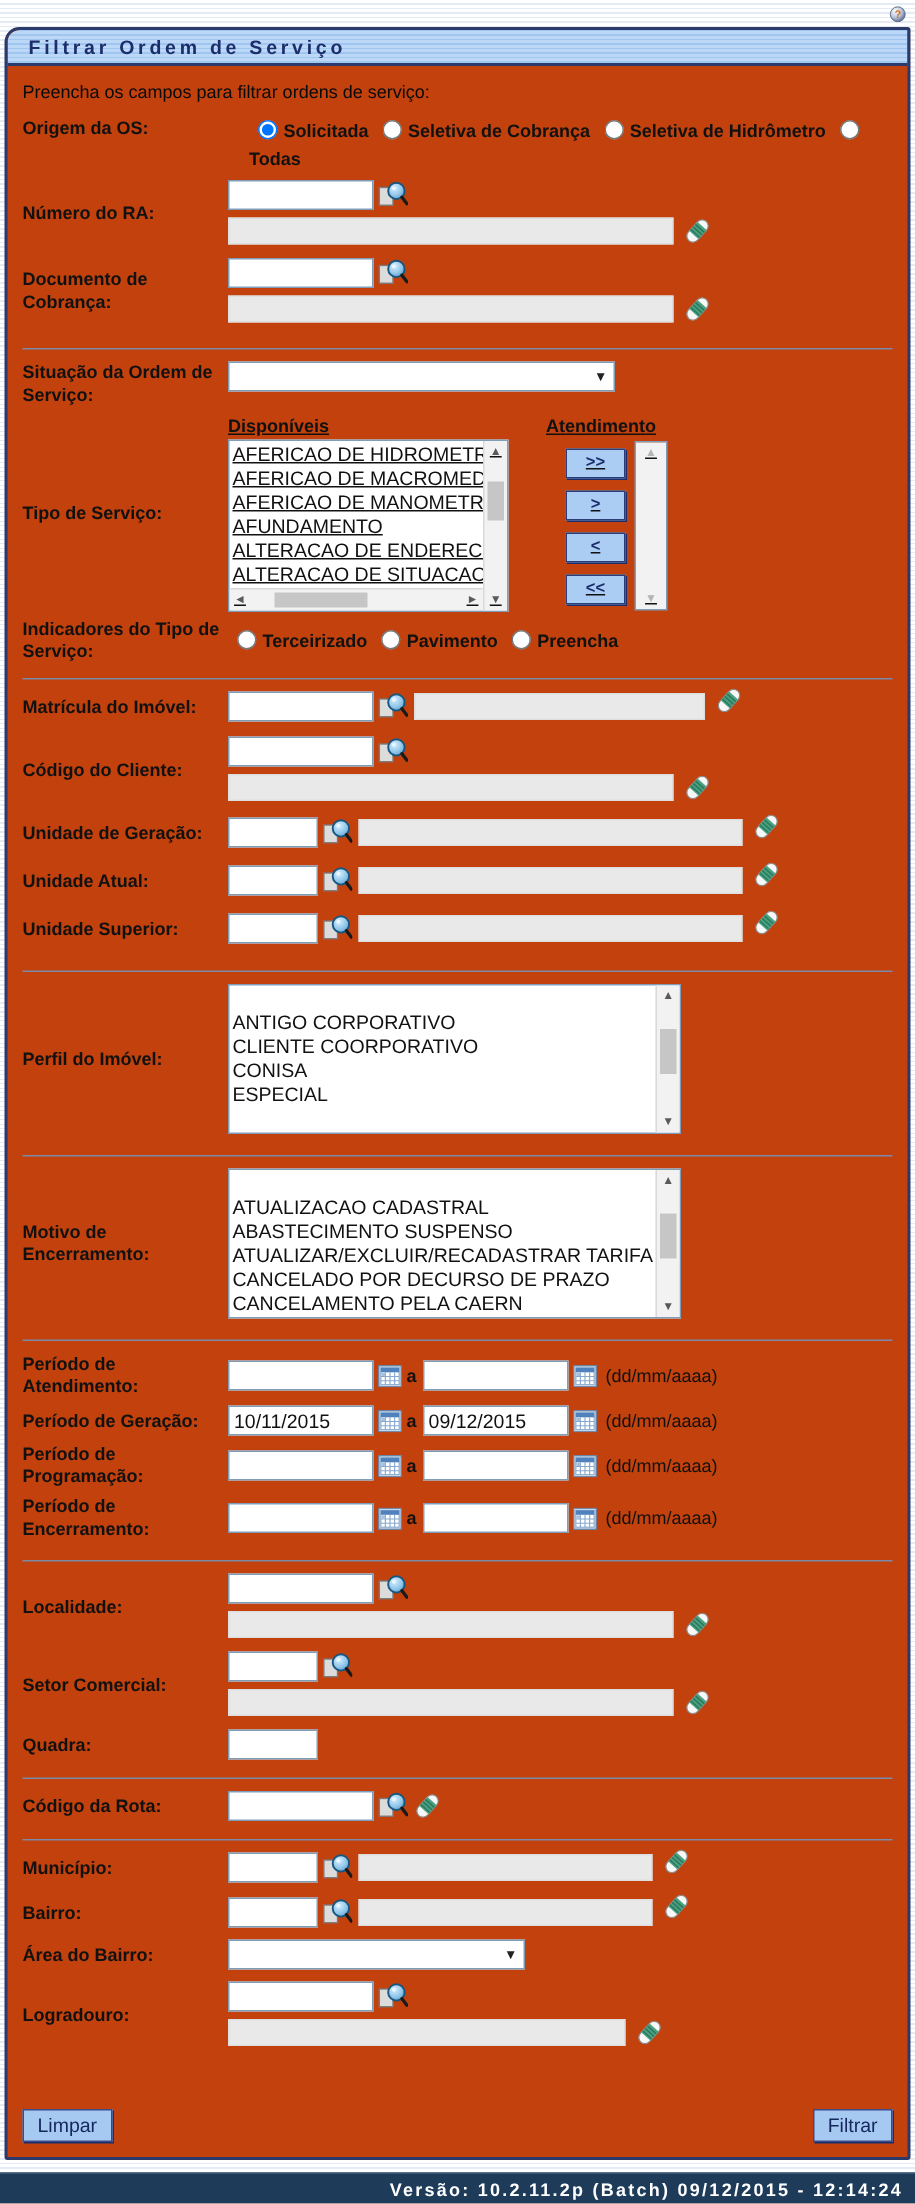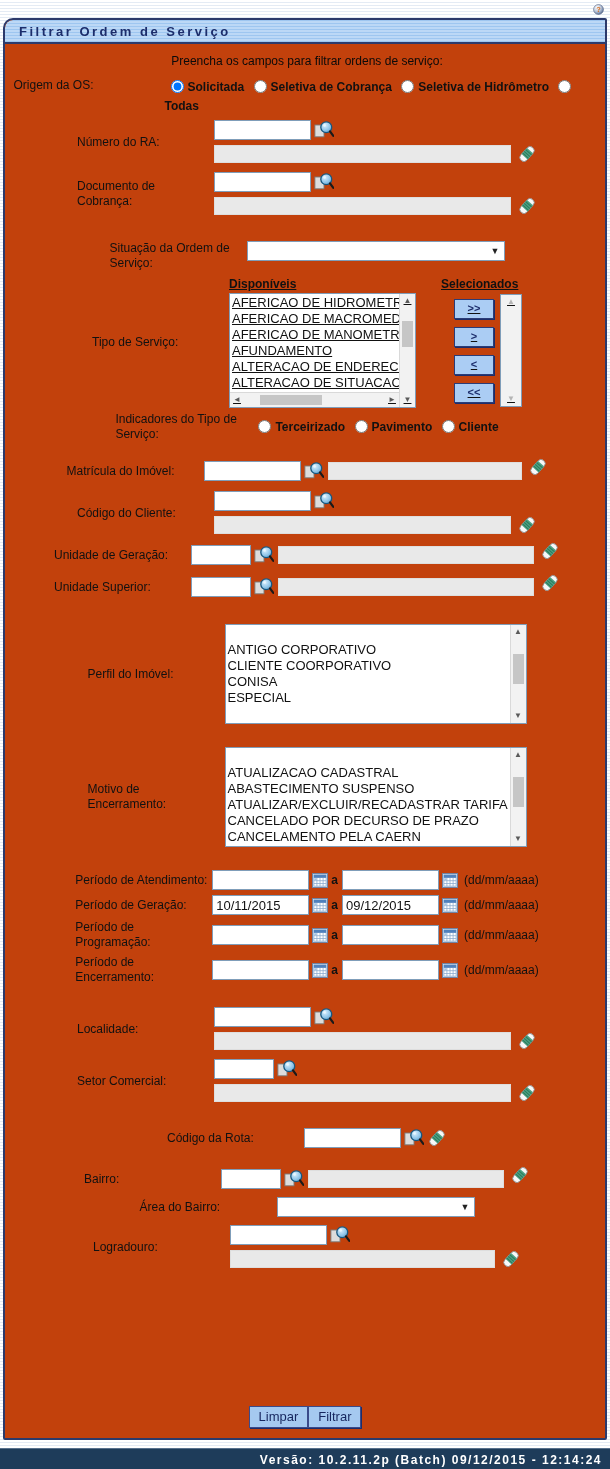--- a/index.html
+++ b/index.html
@@ -19,27 +19,27 @@
 
   
   .panel { margin:1px 3px; height:1422px; border:2px solid #2c3a6b; border-radius:10px 2px 2px 2px;
            background:#c2410c; overflow:hidden; }
   .panel-title {
     height:24px; line-height:24px; padding-left:14px;
     font-size:13px; font-weight:bold; letter-spacing:2.5px; color:#1c2d6b;
     background:repeating-linear-gradient(0deg,#9ec6f0 0px,#9ec6f0 1px,#bcd8f6 1px,#bcd8f6 3px);
     border-bottom:2px solid #2c3a6b; border-radius:8px 0 0 0;
   }
-  .panel-body { height:1396px; padding:10px 6px 12px 6px; display:flex; flex-direction:column; overflow:hidden;align-items:center; }
+  .panel-body { height:1396px; padding:10px 6px 12px 6px; display:flex; flex-direction:column; overflow:hidden; }
 
   .intro { padding-left:4px; margin-bottom:10px; color:#0a0a0a; }
 
   .row { display:flex; align-items:center; padding-left:4px; margin-bottom:6px; }
   .row.top { align-items:flex-start; }
-  .lbl { width:137px; flex:none; font-weight:normal; padding-right:4px; line-height:15px; }
+  .lbl { width:137px; flex:none; font-weight:bold; padding-right:4px; line-height:15px; }
   .stack { display:flex; flex-direction:column; }
   .inline { display:flex; align-items:center;text-decoration:underline; }
   .mb2{margin-bottom:2px} .mb4{margin-bottom:4px} .mb5{margin-bottom:5px}
   .mb8{margin-bottom:8px} .mb10{margin-bottom:10px} .mb12{margin-bottom:12px}
 
   .inp { height:20px; border:1px solid #7f9db9; background:#fff; padding:0 3px;
          font-family:inherit; font-size:13px; color:#111; }
   .w97{width:97px} .w60{width:60px}
   .bar { height:18px; background:#e9e9e9; border:1px solid #dedede; }
   .bar.main{width:297px} .bar.m-matric{width:194px;margin-left:4px} .bar.m-unid{width:256px;margin-left:4px}
@@ -215,21 +215,21 @@
         <span></span>
         <span class="sel-arrow">▼</span>
       </div>
     </div>
 
     <div class="row mb4">
       <span class="lbl">Tipo de Serviço:</span>
       <div class="stack">
         <div class="inline">
           <span class="lb-head" style="width:180px">Disponíveis</span>
-          <span class="lb-head sel-head">Selecionados</span>
+          <span class="lb-head sel-head">Atendimento</span>
         </div>
         <div class="inline">
           <div class="listwrap dual">
             <div class="dl-main">
               <div class="lb-items">
                   <div class="lb-item">AFERICAO DE HIDROMETRO</div>
                   <div class="lb-item">AFERICAO DE MACROMEDIDOR</div>
                   <div class="lb-item">AFERICAO DE MANOMETRO</div>
                   <div class="lb-item">AFUNDAMENTO</div>
                   <div class="lb-item">ALTERACAO DE ENDERECO</div>
@@ -266,21 +266,21 @@
           </div>
         </div>
       </div>
     </div>
 
     <div class="row mb2">
       <span class="lbl">Indicadores do Tipo de Serviço:</span>
       <div class="radios-plain">
         <input type="radio" name="indic" style=""><span>Terceirizado</span>
         <input type="radio" name="indic" style=""><span>Pavimento</span>
-        <input type="radio" name="indic" style=""><span>Cliente</span>
+        <input type="radio" name="indic" style=""><span>Preencha</span>
       </div>
     </div>
 
     <hr class="hr">
 
     <div class="row mb10">
       <span class="lbl">Matrícula do Imóvel:</span>
       <input class="inp w97" value="" style="">
       <svg class="ic ic-mag" viewBox="0 0 22 22">
           <use href="#sym-mag"></use>
@@ -304,20 +304,31 @@
           <div class="bar main"></div>
           <svg class="ic ic-eraser" viewBox="0 0 22 22">
               <use href="#sym-eraser"></use>
             </svg>
         </div>
       </div>
     </div>
 
     <div class="row mb12">
       <span class="lbl">Unidade de Geração:</span>
+      <input class="inp w60" value="" style="">
+      <svg class="ic ic-mag" viewBox="0 0 22 22">
+          <use href="#sym-mag"></use>
+        </svg>
+      <div class="bar m-unid"></div>
+      <svg class="ic ic-eraser eraser-up" viewBox="0 0 22 22">
+          <use href="#sym-eraser"></use>
+        </svg>
+    </div>
+    <div class="row mb12">
+      <span class="lbl">Unidade Atual:</span>
       <input class="inp w60" value="" style="">
       <svg class="ic ic-mag" viewBox="0 0 22 22">
           <use href="#sym-mag"></use>
         </svg>
       <div class="bar m-unid"></div>
       <svg class="ic ic-eraser eraser-up" viewBox="0 0 22 22">
           <use href="#sym-eraser"></use>
         </svg>
     </div>
     <div class="row mb10">
@@ -463,36 +474,51 @@
         </div>
         <div class="inline mt4">
           <div class="bar main"></div>
           <svg class="ic ic-eraser" viewBox="0 0 22 22">
               <use href="#sym-eraser"></use>
             </svg>
         </div>
       </div>
     </div>
 
+    <div class="row mb4">
+      <span class="lbl">Quadra:</span>
+      <input class="inp w60" value="" style="">
+    </div>
 
     <hr class="hr">
 
     <div class="row mb4">
       <span class="lbl">Código da Rota:</span>
       <input class="inp w97" value="" style="">
       <svg class="ic ic-mag" viewBox="0 0 22 22">
           <use href="#sym-mag"></use>
         </svg>
       <svg class="ic ic-eraser" style="margin-left:3px" viewBox="0 0 22 22">
           <use href="#sym-eraser"></use>
         </svg>
     </div>
 
     <hr class="hr">
 
+    <div class="row mb10">
+      <span class="lbl">Município:</span>
+      <input class="inp w60" value="" style="">
+      <svg class="ic ic-mag" viewBox="0 0 22 22">
+          <use href="#sym-mag"></use>
+        </svg>
+      <div class="bar m-mun"></div>
+      <svg class="ic ic-eraser eraser-up" viewBox="0 0 22 22">
+          <use href="#sym-eraser"></use>
+        </svg>
+    </div>
 
     <div class="row mb8">
       <span class="lbl">Bairro:</span>
       <input class="inp w60" value="" style="">
       <svg class="ic ic-mag" viewBox="0 0 22 22">
           <use href="#sym-mag"></use>
         </svg>
       <div class="bar m-mun"></div>
       <svg class="ic ic-eraser eraser-up" viewBox="0 0 22 22">
           <use href="#sym-eraser"></use>

